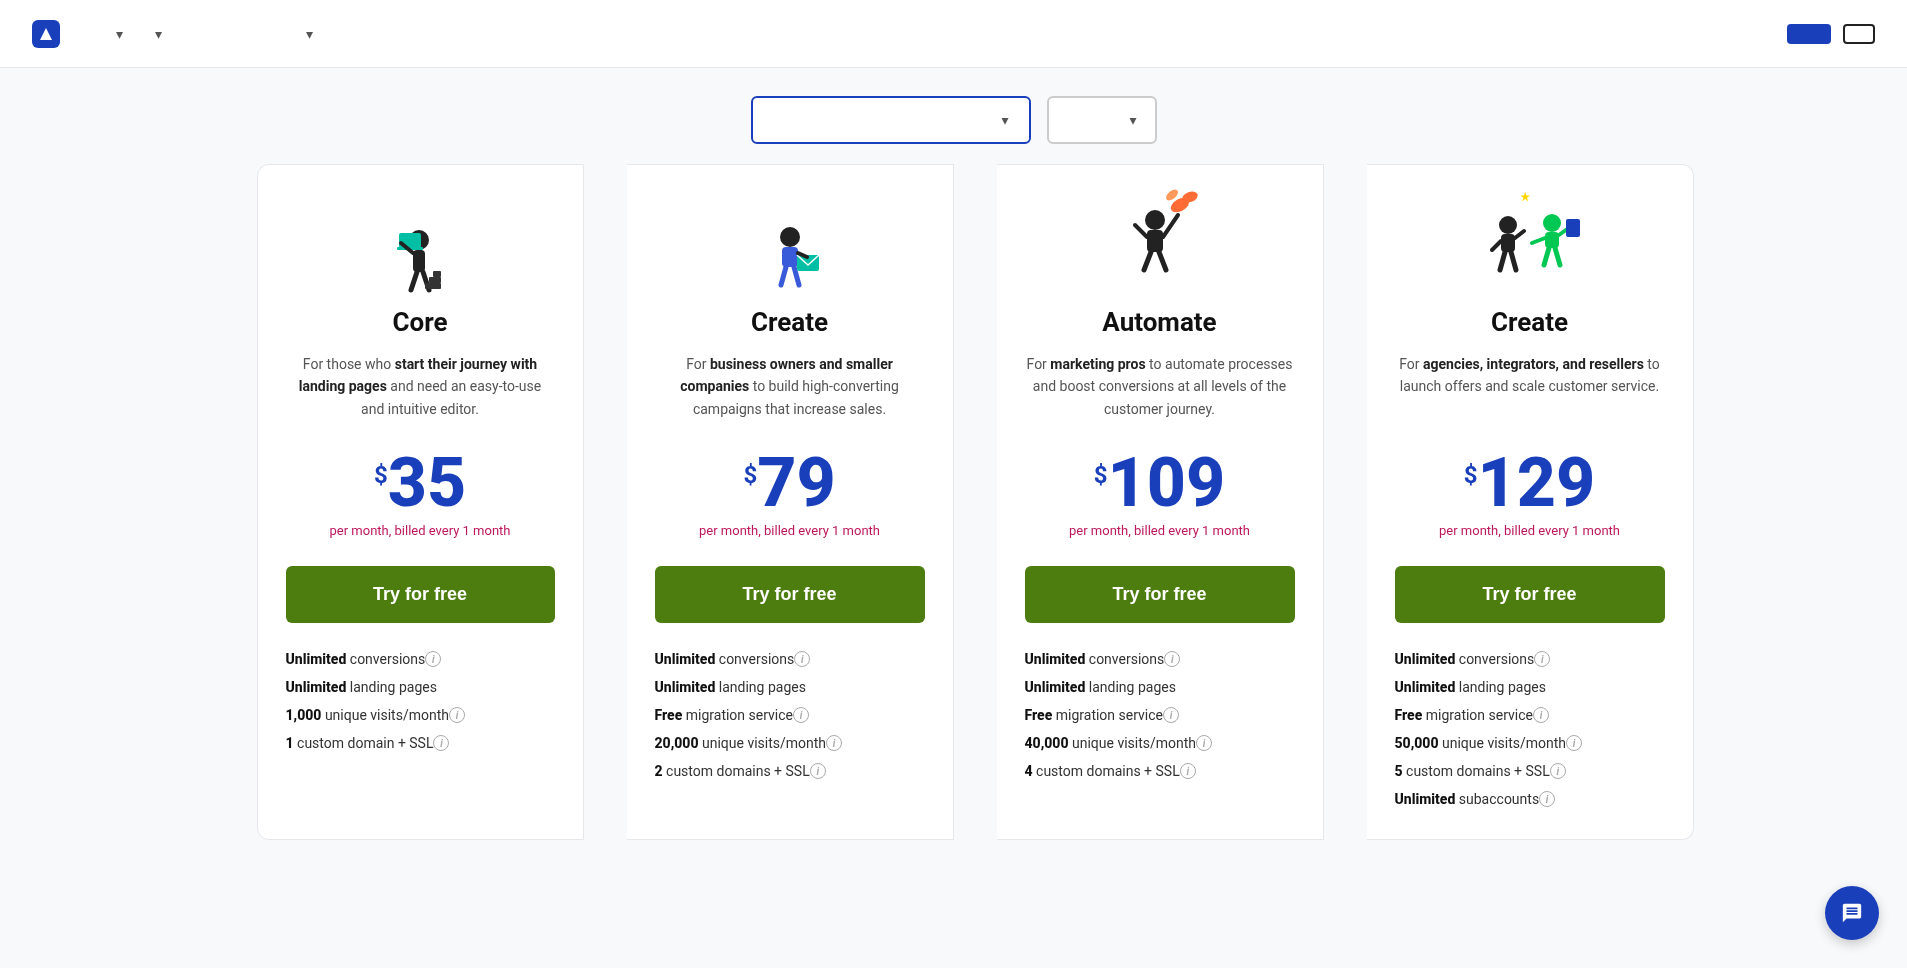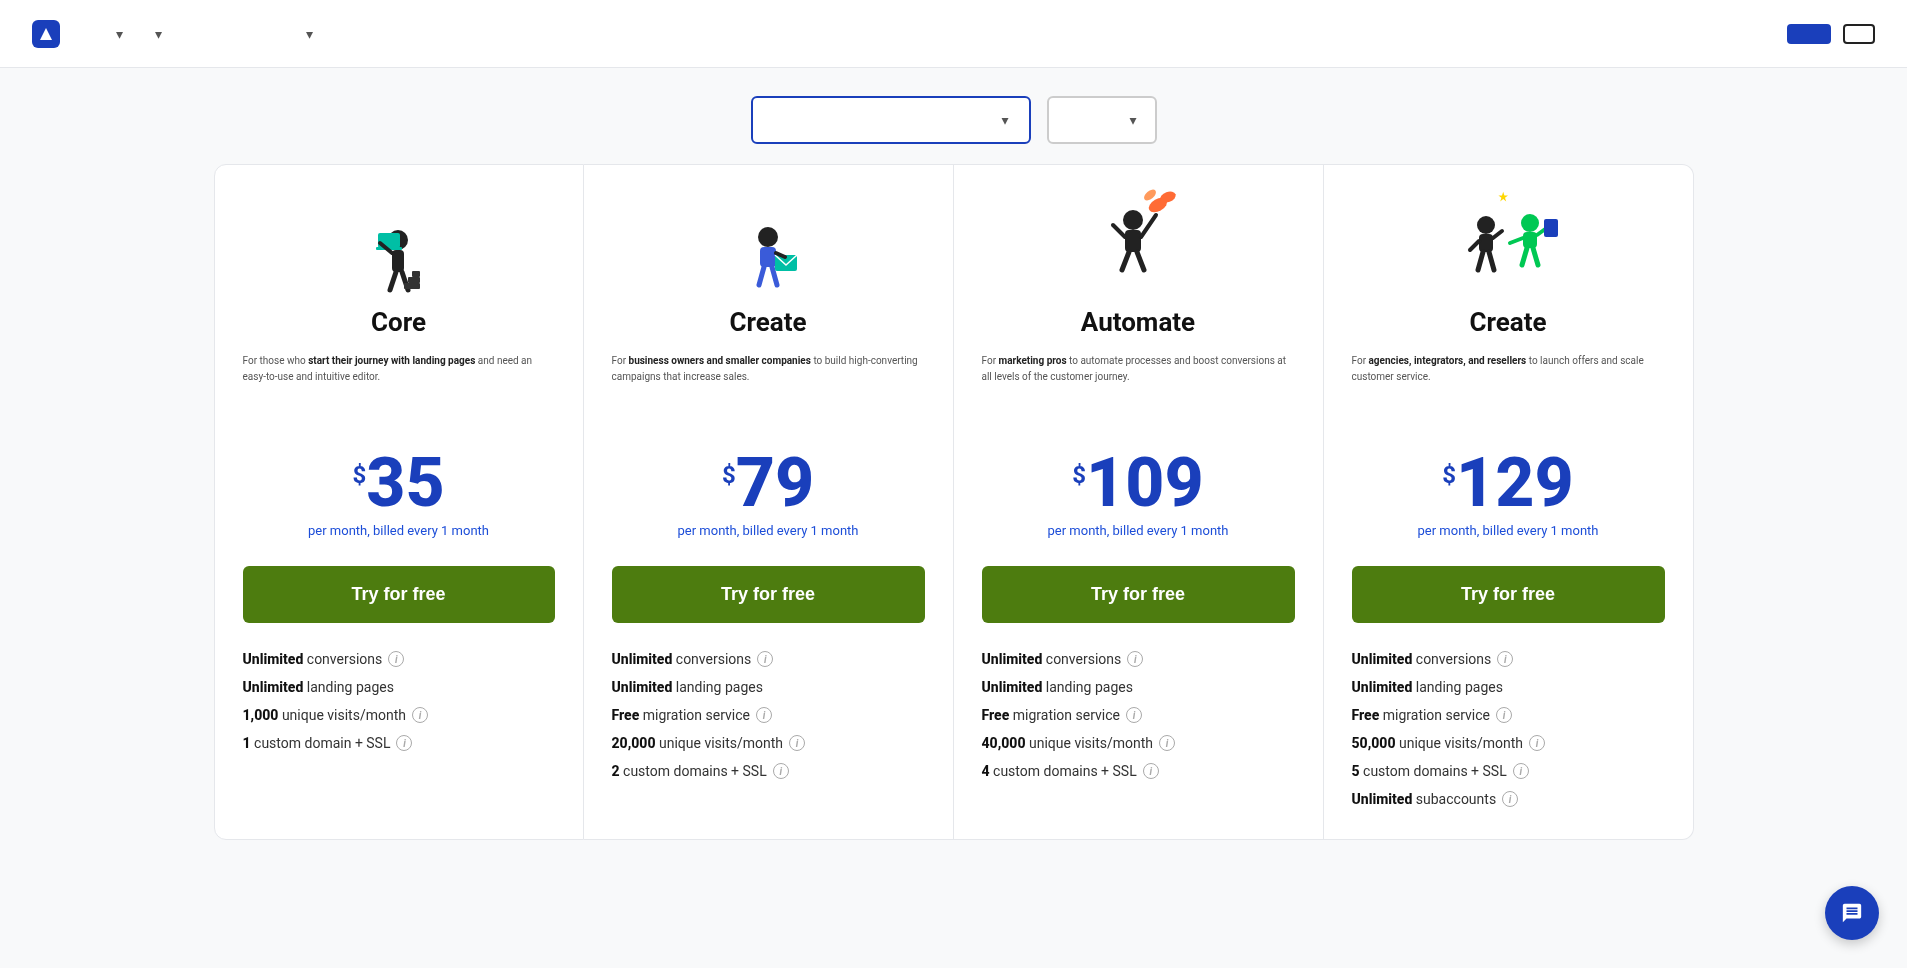--- a/index.html
+++ b/index.html
@@ -82,64 +82,65 @@
       margin: 0 auto;
     }
 
     
     .plan-card {
       background: #fff;
       border: 1px solid #e5e7eb;
       padding: 0 0 32px 0;
       display: flex; flex-direction: column;
       position: relative;
+      margin-left: 43px;
     }
     .plan-card:first-child { border-radius: 12px 0 0 12px; }
     .plan-card:last-child { border-radius: 0 12px 12px 0; }
     .plan-card + .plan-card { border-left: none; }
 
     .plan-illustration {
       height: 130px;
       display: flex; align-items: flex-end; justify-content: center;
       padding-bottom: 0;
       overflow: visible;
       position: relative;
     }
 
     .plan-body { padding: 0 28px; }
 
     .plan-name {
       text-align: center; font-size: 26px; font-weight: 700;
       color: #111; margin-bottom: 16px; margin-top: 12px;
     }
     .plan-desc {
-      font-size: 10px; color: #555; line-height: 1.6;
+      text-align: center; font-size: 14px; color: #555; line-height: 1.6;
       margin-bottom: 24px; min-height: 72px;
     }
     .plan-desc strong { font-weight: 700; color: #222; }
 
     .plan-price {
       text-align: center; margin-bottom: 6px;
       display: flex; align-items: flex-start; justify-content: center;
     }
     .price-dollar { font-size: 24px; font-weight: 700; color: #1a3fbb; padding-top: 12px; }
     .price-amount { font-size: 68px; font-weight: 800; color: #1a3fbb; line-height: 1; }
     .price-period {
-      text-align: center; font-size: 13px; color: #1d4ed8; margin-bottom: 28px;
+      text-align: center; font-size: 13px; color: #be185d; margin-bottom: 28px;
     }
 
     .try-btn {
       display: block; width: calc(100% - 56px); margin: 0 28px 28px;
       background: #4d7c0f; color: #fff; border: none;
       padding: 18px; border-radius: 6px; font-size: 18px; font-weight: 700;
       cursor: pointer; text-align: center;
     }
 
     .features { padding: 0 28px; list-style: none; display: flex; flex-direction: column; gap: 12px; }
-    .feature-item { font-size: 14px; color: #333; display: flex; align-items: flex-end; gap: 6px; }
+    .feature-item { font-size: 14px; color: #333; display: flex; align-items: flex-end; }
     .feature-item strong { font-weight: 800; color: #111; }
     .info-icon {
       display: inline-flex; align-items: center; justify-content: center;
       width: 16px; height: 16px; border-radius: 50%;
       border: 1.5px solid #aaa; color: #aaa; font-size: 10px; font-style: italic;
       font-weight: 700; flex-shrink: 0; cursor: pointer;
     }
 
     
     .chat-btn {

